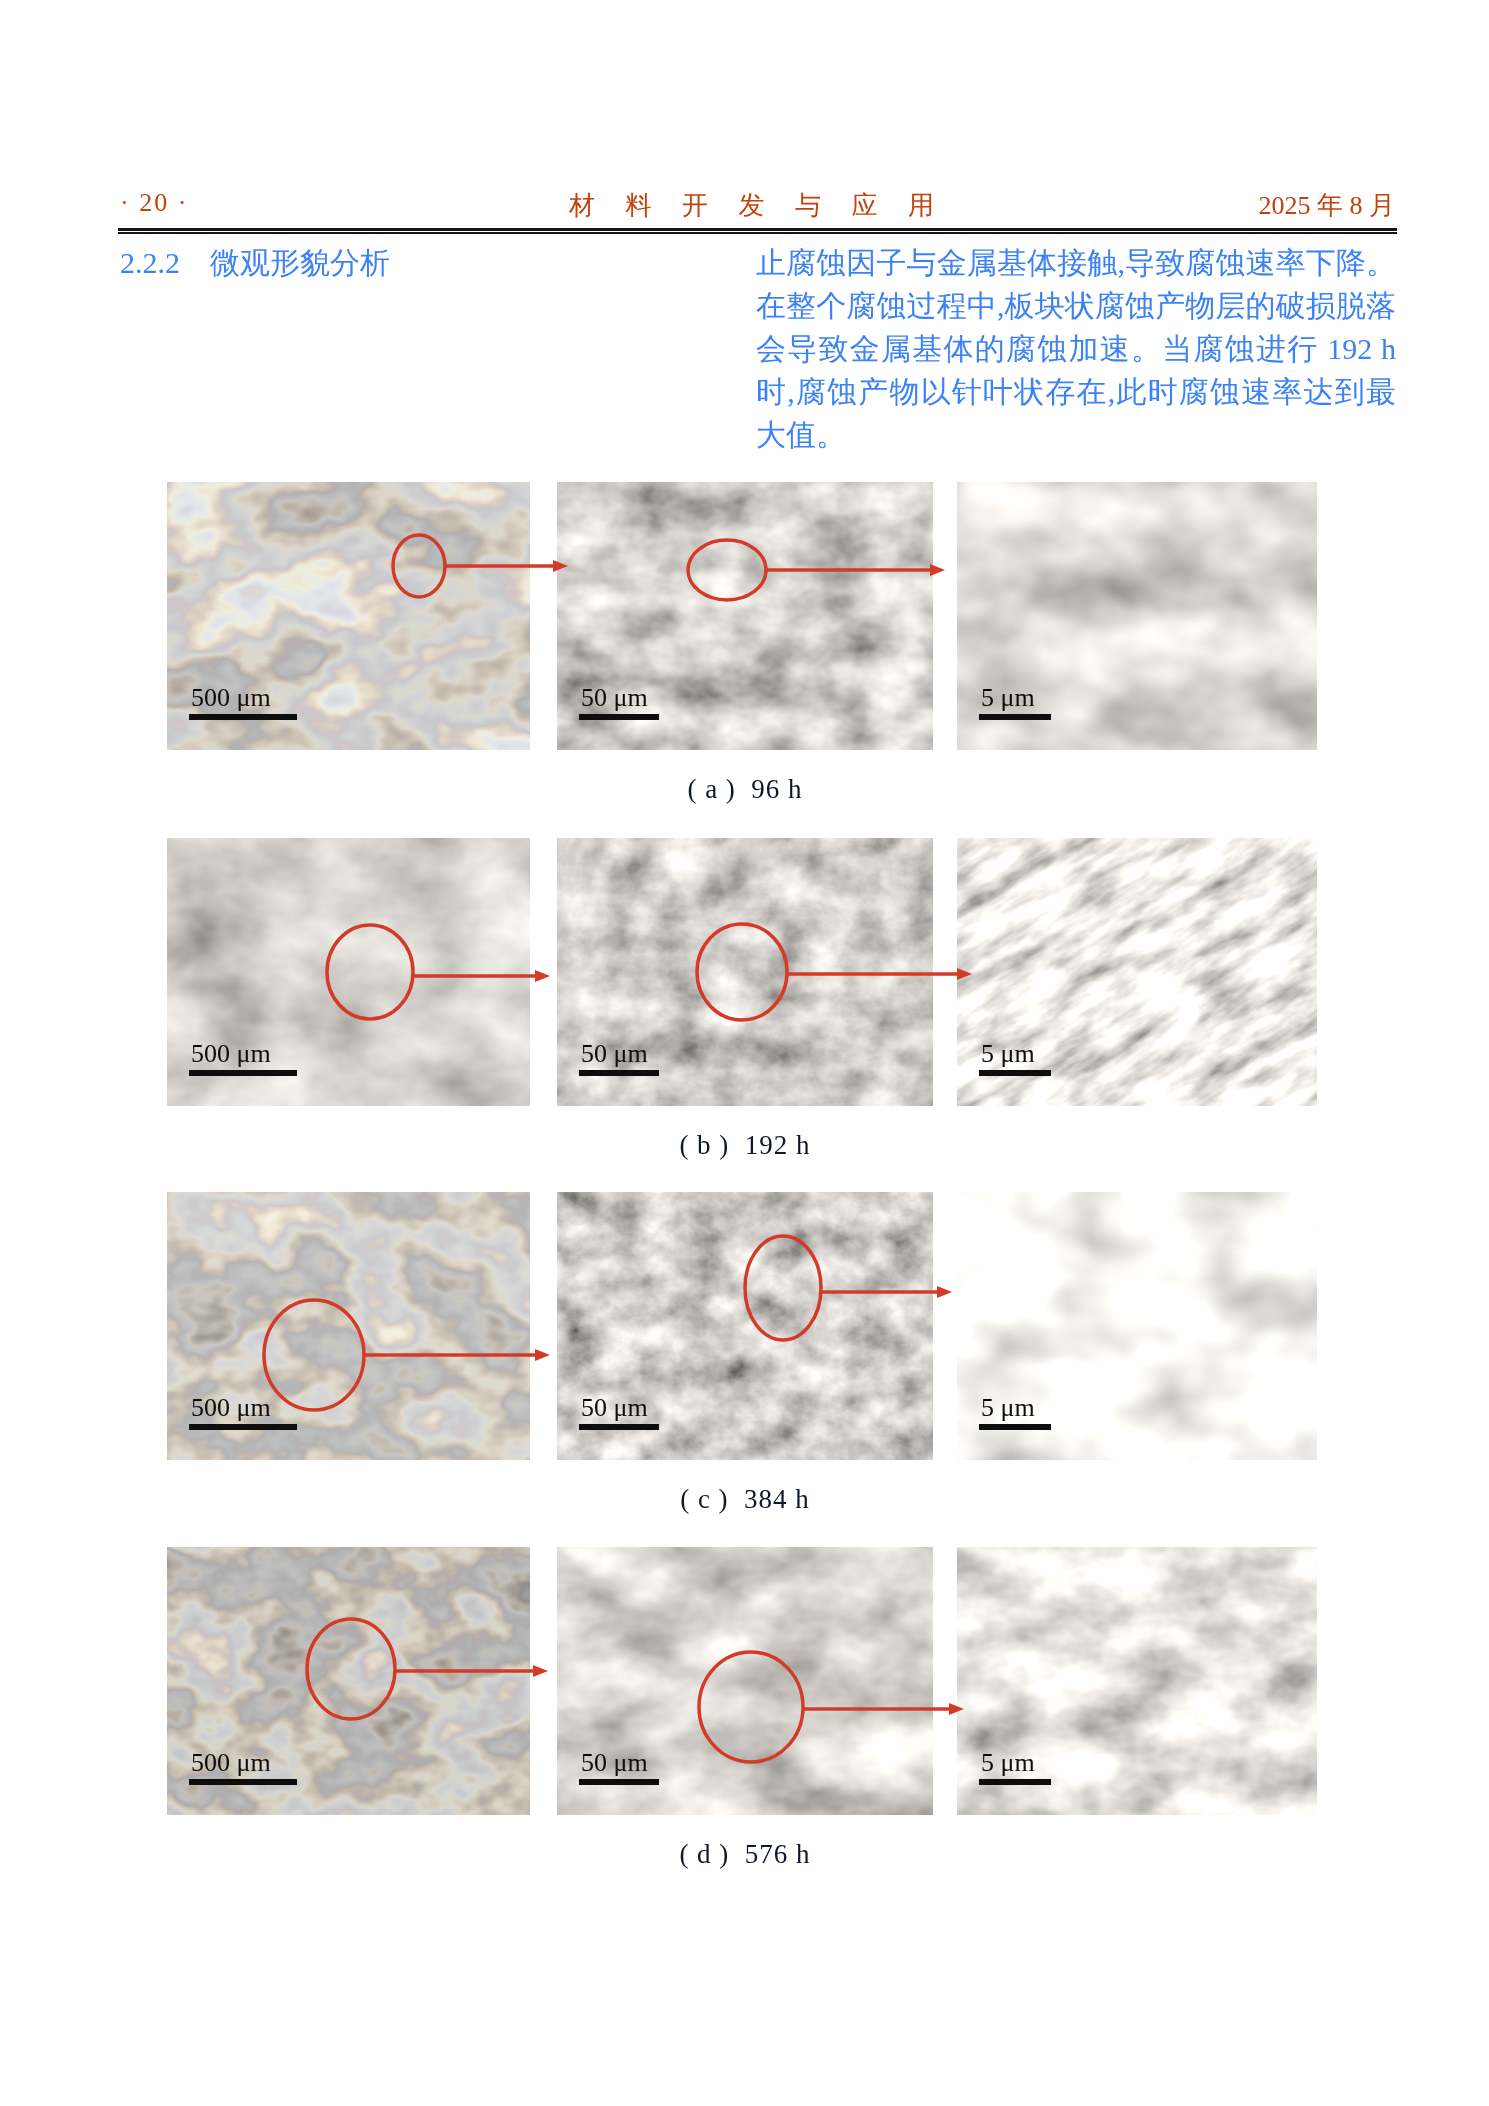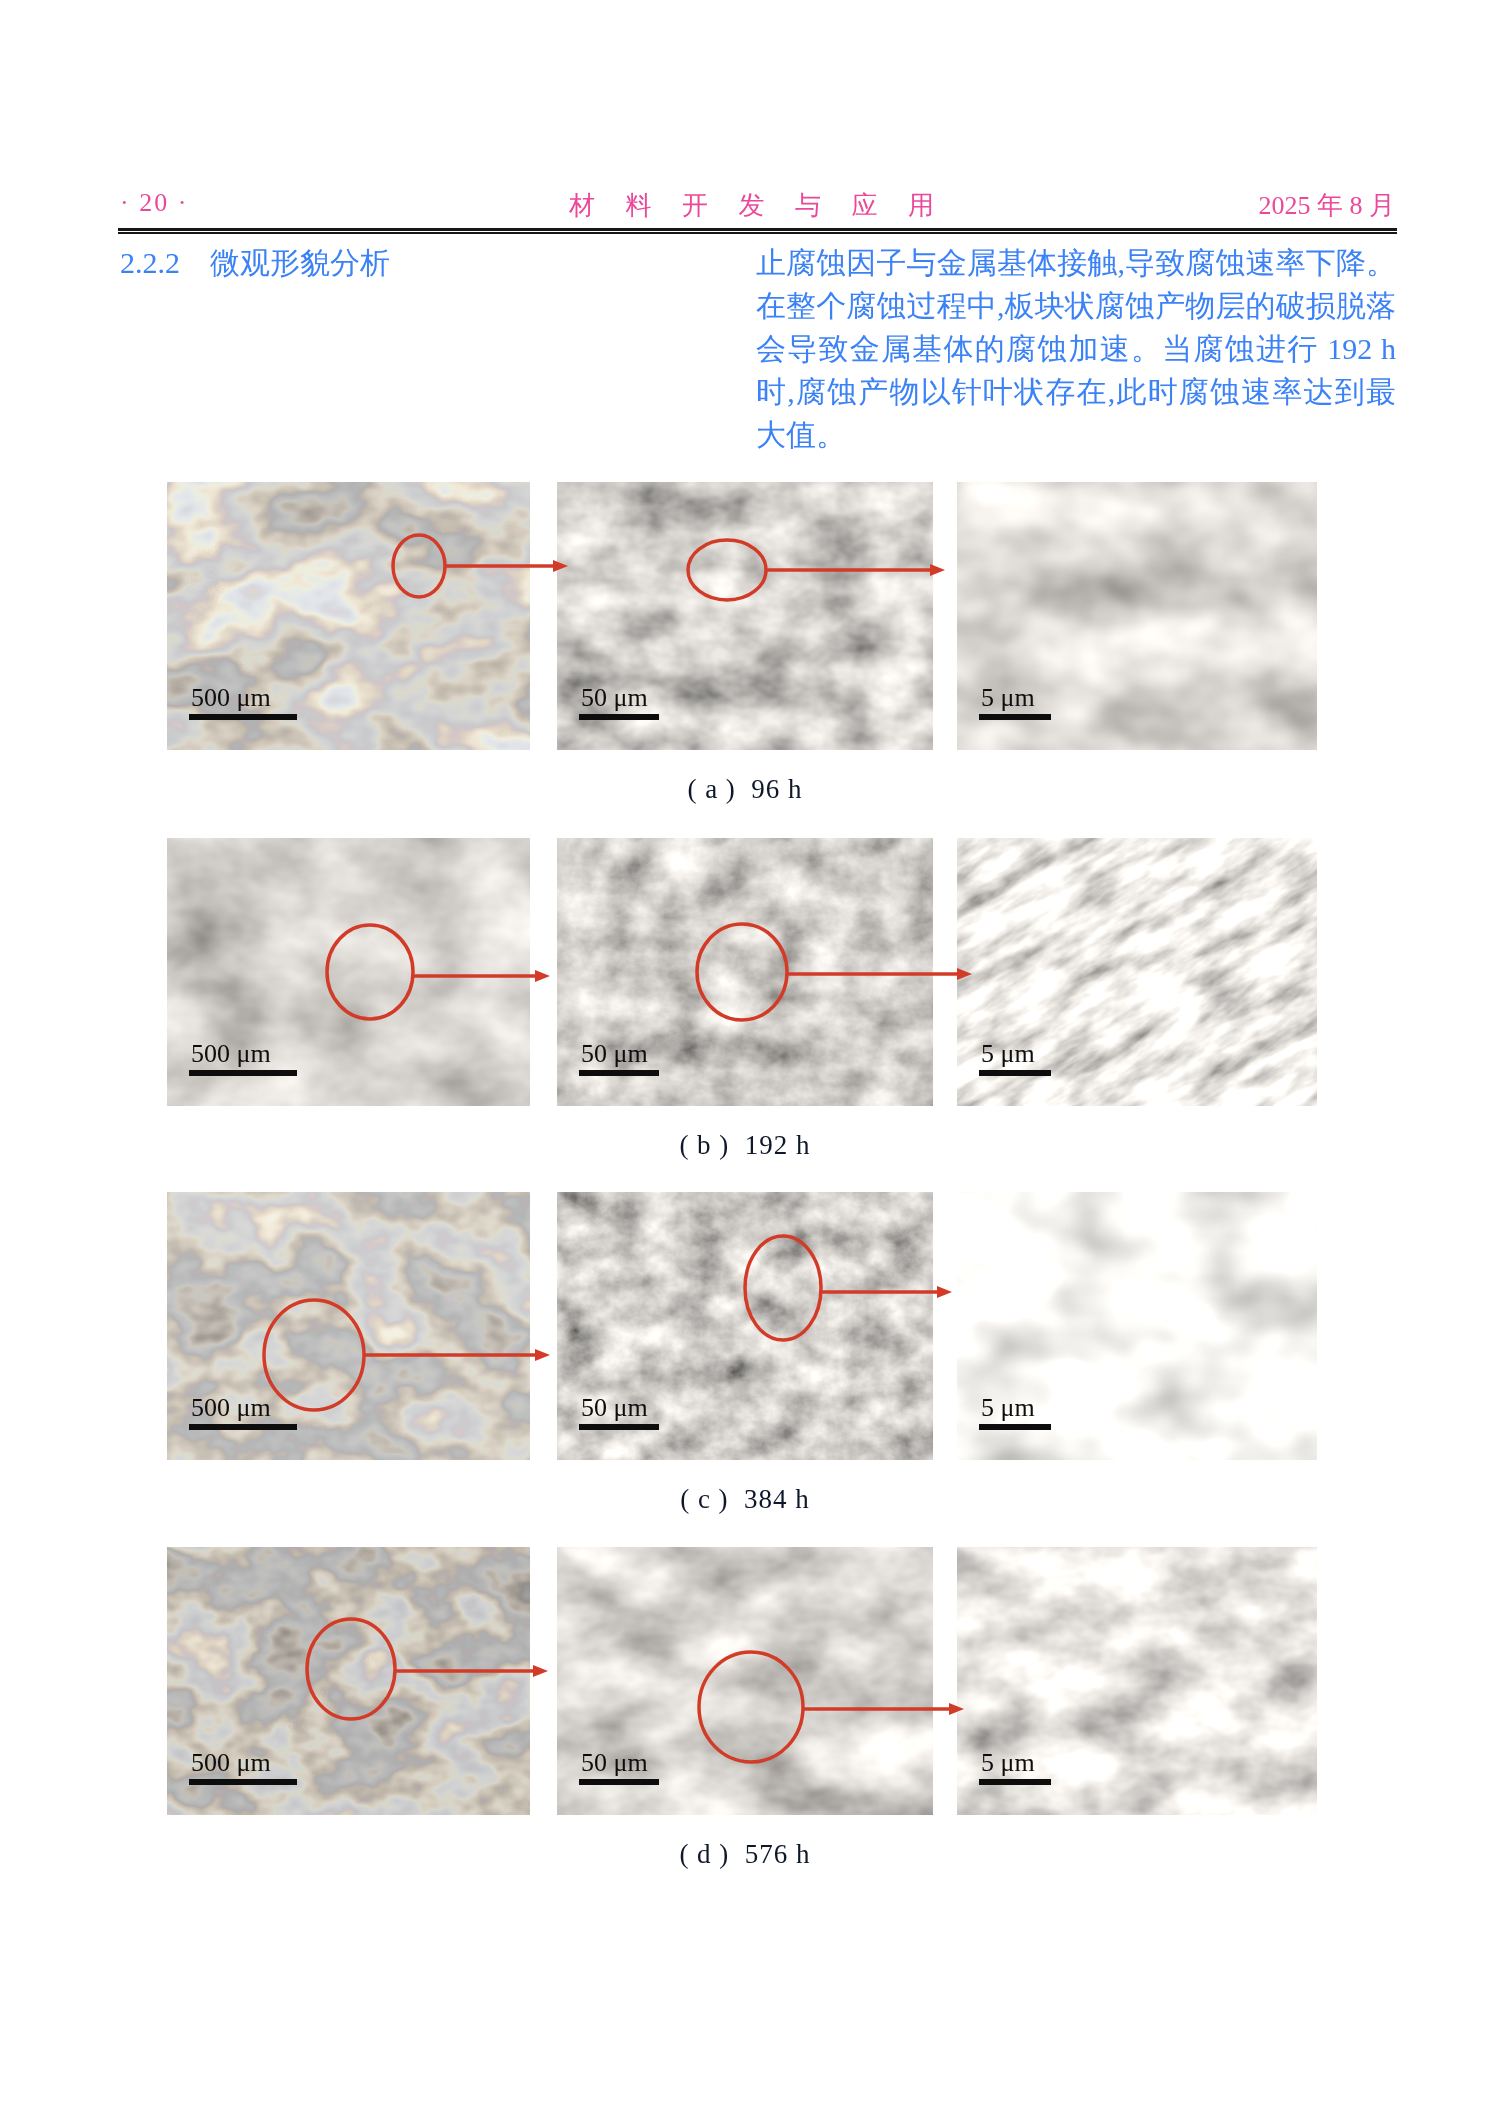--- a/index.html
+++ b/index.html
@@ -7,21 +7,21 @@
   body {
     width:1489px; height:2106px; background:#ffffff;
     font-family:"Liberation Serif","DejaVu Serif",serif;
     color:var(--ink); position:relative; overflow:hidden;
   }
   .page { position:absolute; inset:0; background:#ffffff; }
 
   
   .page-header {
     position:absolute; top:188px; left:120px; right:94px; height:34px;
-    font-size:26px; color:#ec4899;
+    font-size:26px; color:#c2410c;
   }
   .page-num { position:absolute; left:0; top:0; letter-spacing:2px; }
   .journal  { position:absolute; left:0; right:0; top:0; text-align:center; letter-spacing:12px; }
   .issue-date { position:absolute; right:0; top:0; }
   .header-rule {
     position:absolute; top:228px; left:118px; right:92px; height:6px;
     border-top:3px solid #161616; border-bottom:2px solid #161616;
   }
 
   

